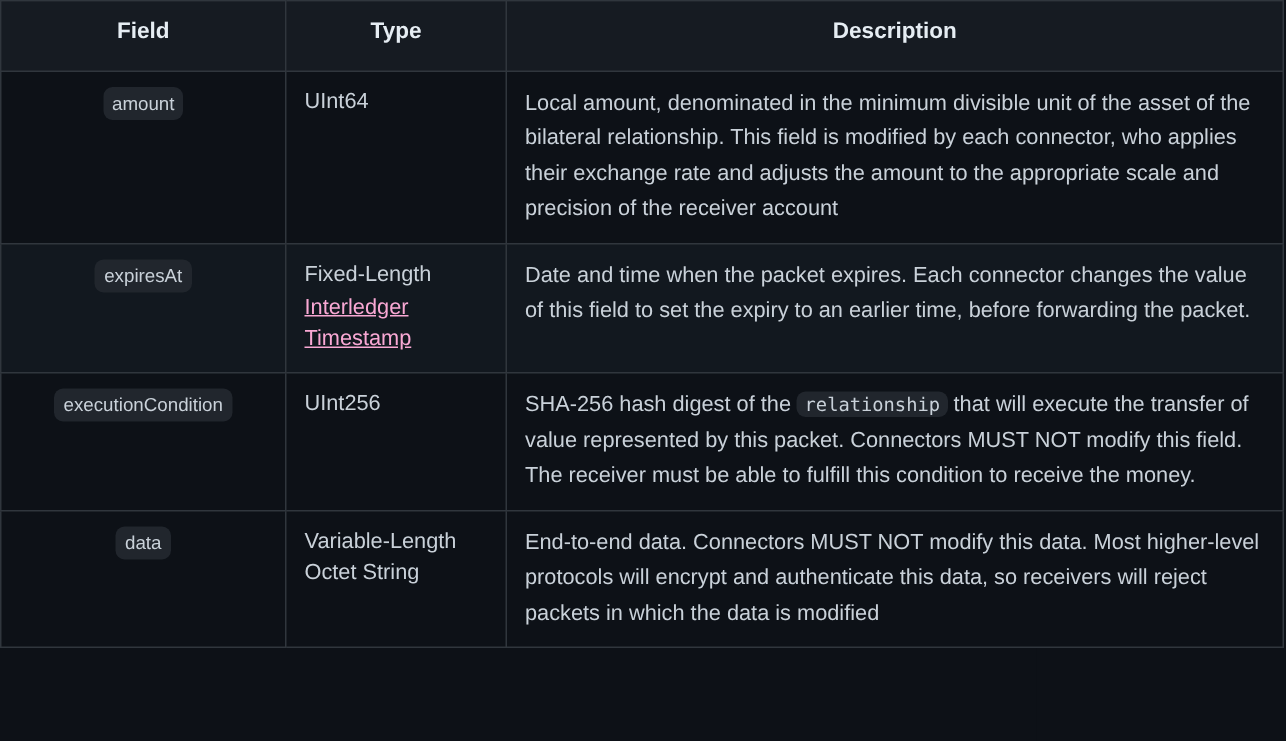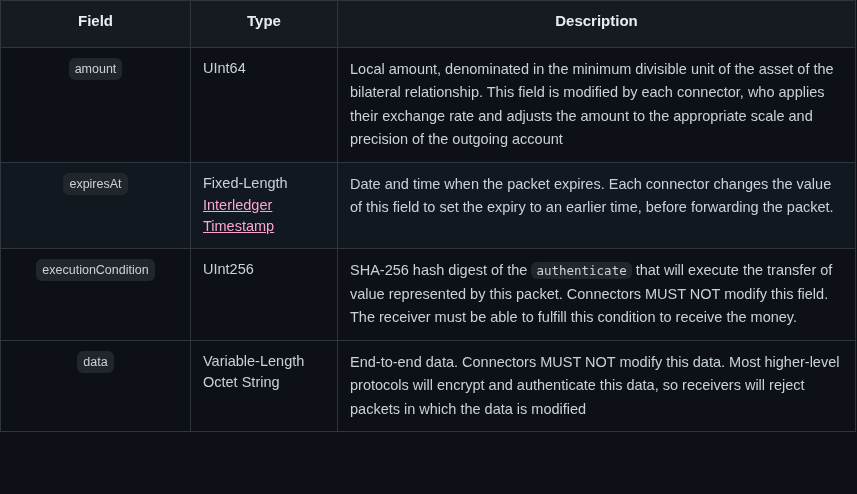--- a/index.html
+++ b/index.html
@@ -108,21 +108,21 @@
     <tbody>
 
       <tr class="row-odd">
         <td class="field-cell">
           <code class="code-chip">amount</code>
         </td>
         <td class="type-cell">
           <span>UInt64</span>
         </td>
         <td class="desc-cell">
-          <span>Local amount, denominated in the minimum divisible unit of the asset of the bilateral relationship. This field is modified by each connector, who applies their exchange rate and adjusts the amount to the appropriate scale and precision of the outgoing account</span>
+          <span>Local amount, denominated in the minimum divisible unit of the asset of the bilateral relationship. This field is modified by each connector, who applies their exchange rate and adjusts the amount to the appropriate scale and precision of the receiver account</span>
         </td>
       </tr>
 
       <tr class="row-even">
         <td class="field-cell">
           <code class="code-chip">expiresAt</code>
         </td>
         <td class="type-cell">
           <span>Fixed-Length </span><a class="doc-link" href="#">Interledger Timestamp</a>
         </td>
@@ -132,21 +132,21 @@
       </tr>
 
       <tr class="row-odd">
         <td class="field-cell">
           <code class="code-chip">executionCondition</code>
         </td>
         <td class="type-cell">
           <span>UInt256</span>
         </td>
         <td class="desc-cell">
-          <span>SHA-256 hash digest of the </span><code class="inline-code">authenticate</code><span> that will execute the transfer of value represented by this packet. Connectors MUST NOT modify this field. The receiver must be able to fulfill this condition to receive the money.</span>
+          <span>SHA-256 hash digest of the </span><code class="inline-code">relationship</code><span> that will execute the transfer of value represented by this packet. Connectors MUST NOT modify this field. The receiver must be able to fulfill this condition to receive the money.</span>
         </td>
       </tr>
 
 
       <tr class="row-odd">
         <td class="field-cell">
           <code class="code-chip">data</code>
         </td>
         <td class="type-cell">
           <span class="nowrap-type">Variable-Length Octet String</span>

